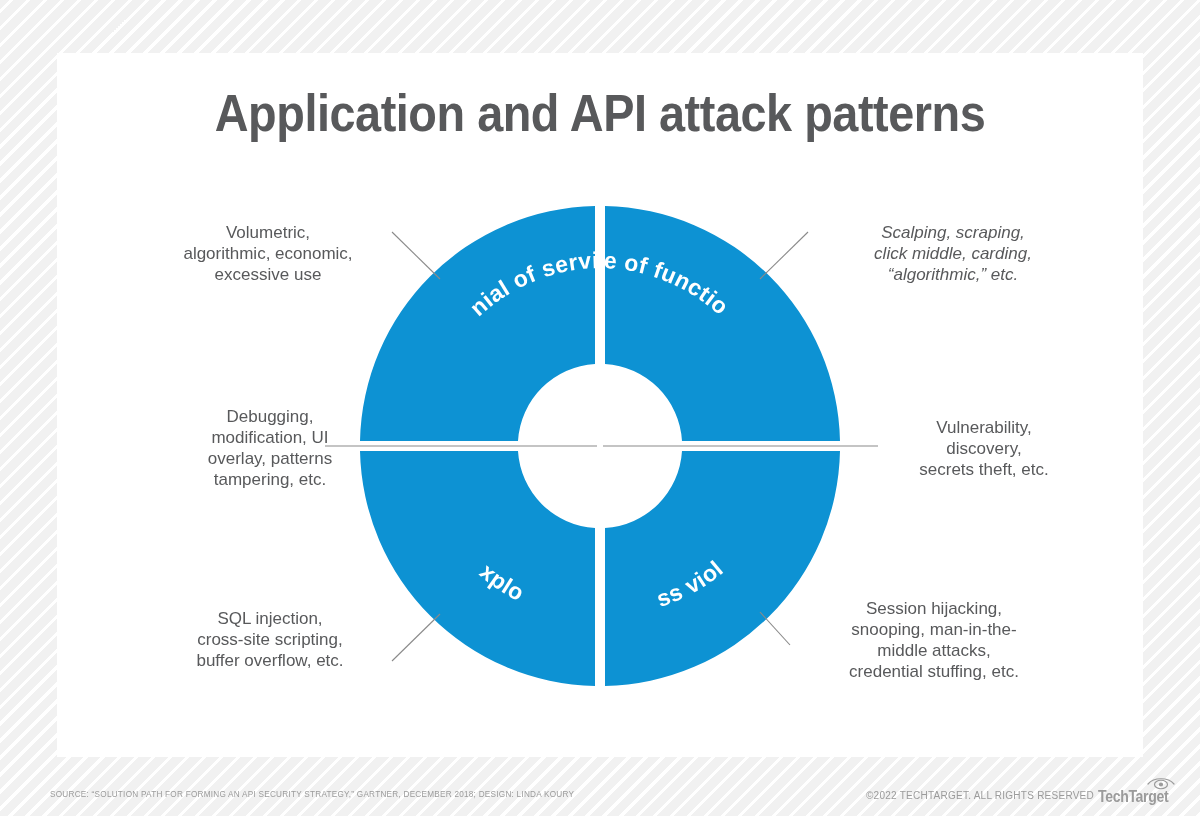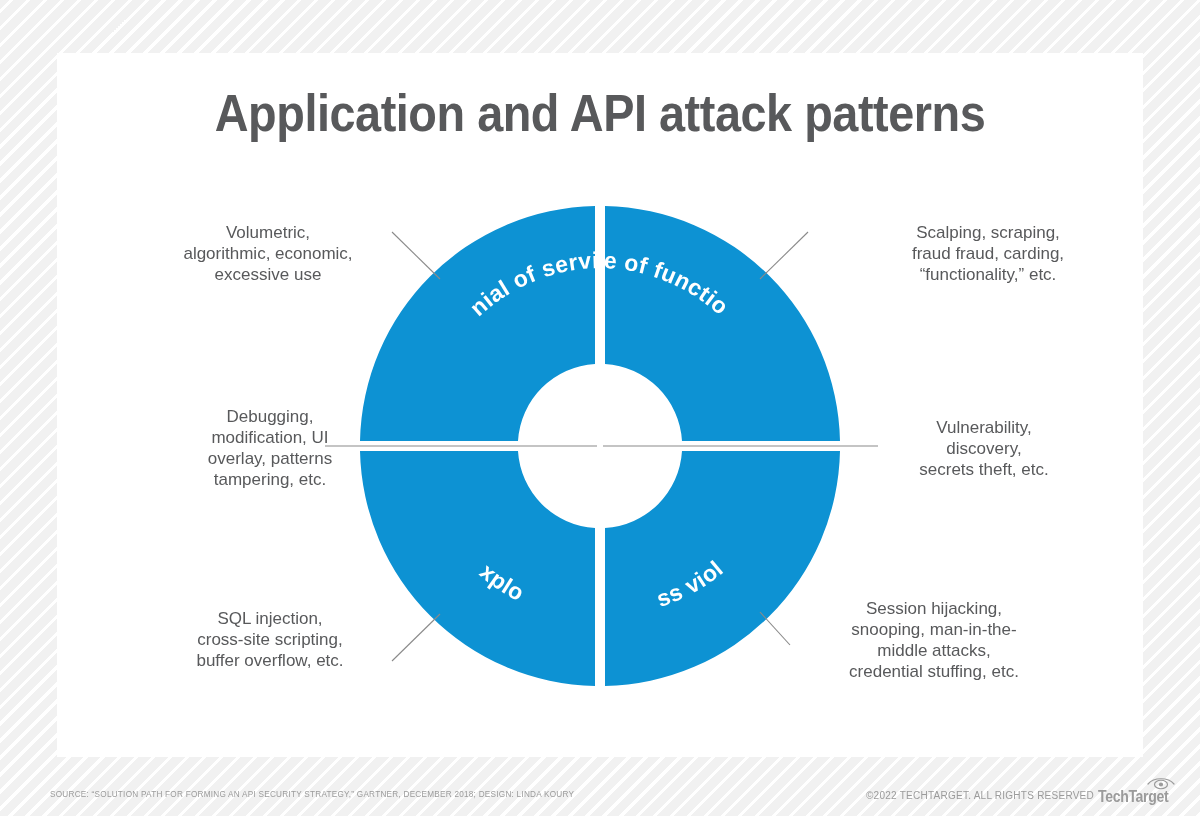--- a/index.html
+++ b/index.html
@@ -98,21 +98,21 @@
   .callout {
     position: absolute;
     font-family: "Liberation Sans", sans-serif;
     font-size: 17px;
     line-height: 21px;
     color: #58595b;
   }
   .callout .ln { display: block; white-space: nowrap; }
 
   .c-tl { left: 148px;  top: 222px;  width: 240px; text-align: center; }
-  .c-tr { left: 863px;  top: 222px;  width: 250px; text-align: center; }
+  .c-tr { left: 828px;  top: 222px;  width: 250px; text-align: center; font-style: italic; }
   .c-ml { left: 150px;  top: 406px;  width: 240px; text-align: center; }
   .c-mr { left: 870px;  top: 417px;  width: 228px; text-align: center; }
   .c-bl { left: 150px;  top: 608px;  width: 240px; text-align: center; }
   .c-br { left: 800px;  top: 598px;  width: 268px; text-align: center; }
 
   
   .footer-left {
     position: absolute;
     left: 50px;
     top: 790px;
@@ -234,22 +234,22 @@
 
 
   <div class="callout c-tl">
     <span class="ln">Volumetric,</span>
     <span class="ln">algorithmic, economic,</span>
     <span class="ln">excessive use</span>
   </div>
 
   <div class="callout c-tr">
     <span class="ln">Scalping, scraping,</span>
-    <span class="ln">fraud fraud, carding,</span>
-    <span class="ln">“functionality,” etc.</span>
+    <span class="ln">click middle, carding,</span>
+    <span class="ln">“algorithmic,” etc.</span>
   </div>
 
   <div class="callout c-ml">
     <span class="ln">Debugging,</span>
     <span class="ln">modification, UI</span>
     <span class="ln">overlay, patterns</span>
     <span class="ln">tampering, etc.</span>
   </div>
 
   <div class="callout c-mr">

